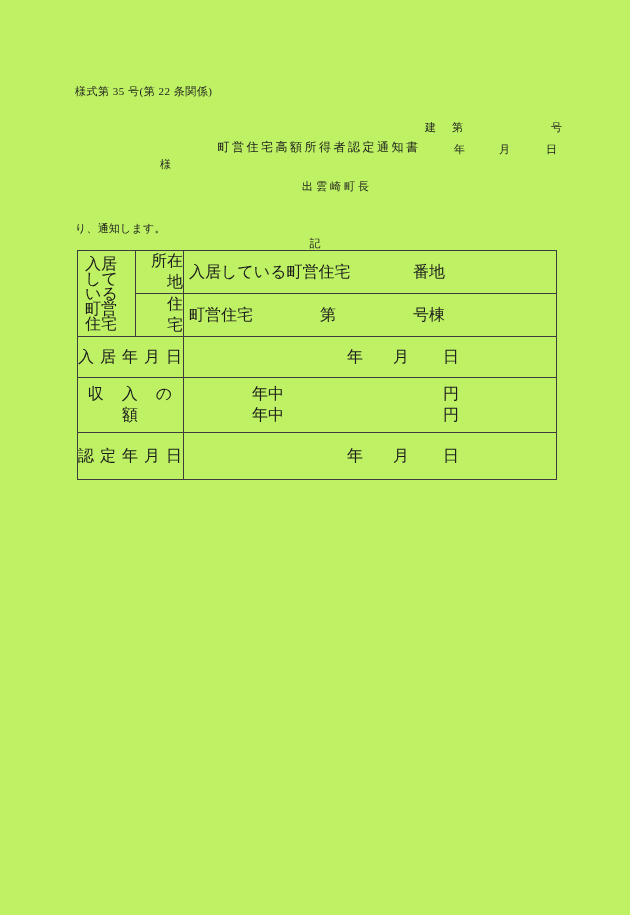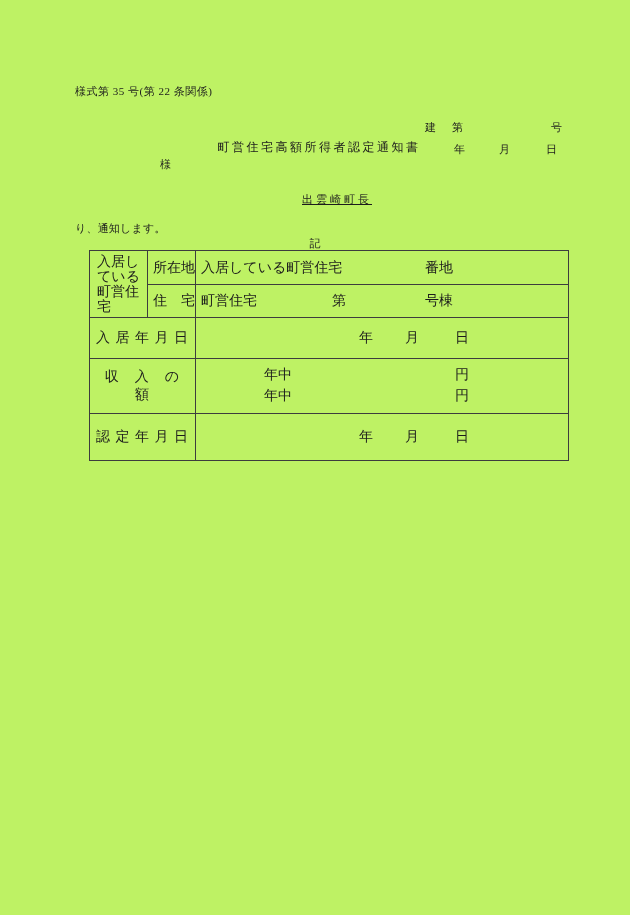--- a/index.html
+++ b/index.html
@@ -26,32 +26,32 @@
   .line-docnum { left: 0; right: 0; top: 120px; height: 14px; }
   .line-date   { left: 0; right: 0; top: 142px; height: 14px; }
   .line-docnum span, .line-date span { position: absolute; top: 0; }
   .ken  { left: 425px; }
   .dai  { left: 452px; }
   .go   { left: 551px; }
   .yr   { left: 454px; }
   .mo   { left: 499px; }
   .dy   { left: 546px; }
   .addressee { left: 160px; top: 157px; }
-  .sender { left: 302px; top: 192px; letter-spacing: 3px; text-decoration: underline; }
+  .sender { left: 302px; top: 179px; letter-spacing: 3px; }
   .body-line1 { left: 87px; top: 199px; letter-spacing: 0.2px; }
   .body-line2 { left: 75px; top: 221px; letter-spacing: 0.2px; }
   .ki-heading { left: 0; right: 0; top: 236px; text-align: center; }
 
   table.form-table {
     position: absolute;
-    left: 89px; top: 250px;
+    left: 77px; top: 250px;
     width: 479px;
     border-collapse: collapse;
     table-layout: fixed;
-    font-size: 14px;
+    font-size: 16px;
     color: #1c1c1c;
   }
   .form-table td {
     border: 1px solid #3d3d3d;
     vertical-align: middle;
     padding: 0;
   }
   td.unit-cell {
     width: 58px;
     padding: 0 5px 0 7px;

